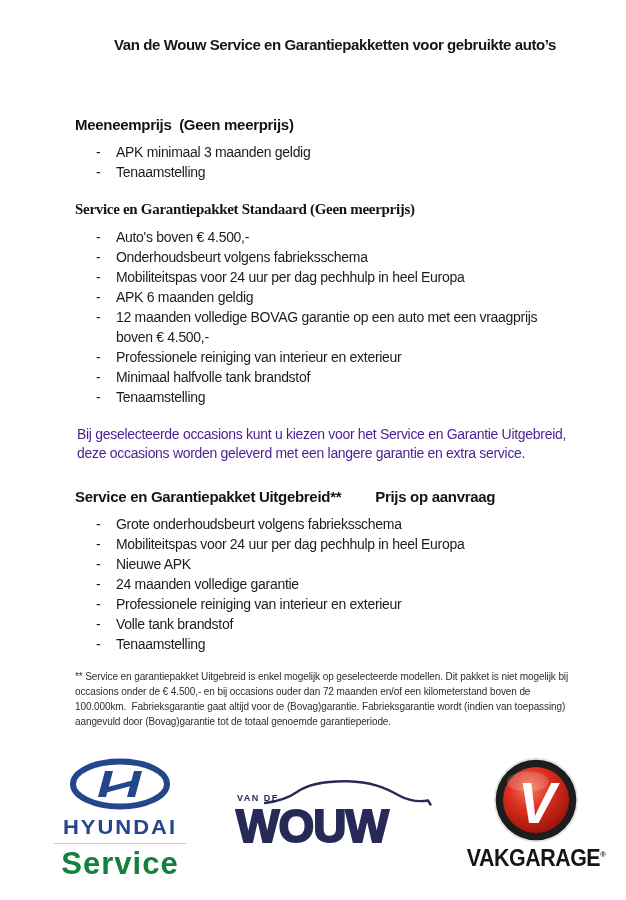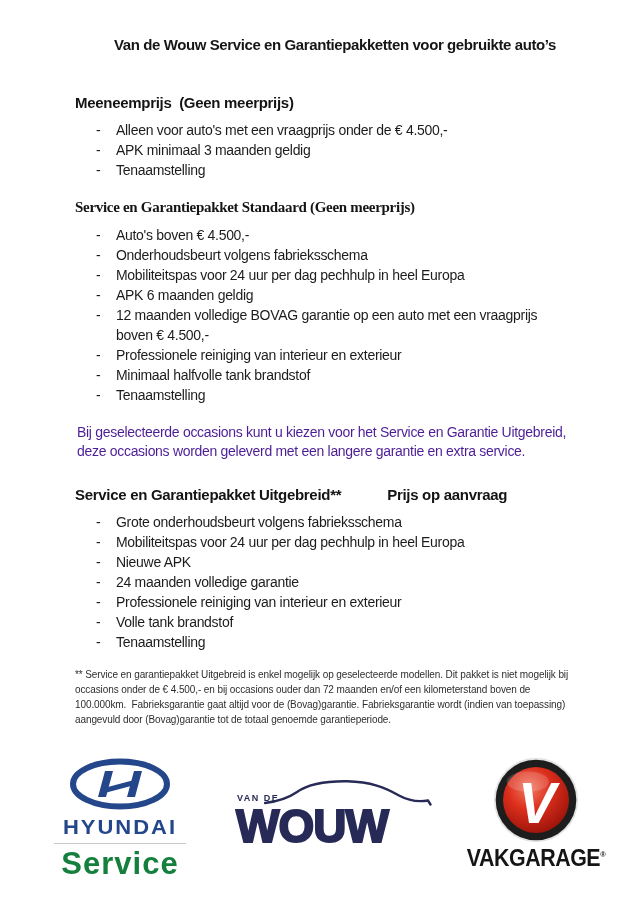--- a/index.html
+++ b/index.html
@@ -19,23 +19,23 @@
     width:560px;
     text-align:center;
     font-size:15px;font-weight:bold;letter-spacing:-0.4px;
     color:#161616;
     white-space:pre-wrap;
   }
   h2.sec-heading{
     margin:0;font-size:15px;font-weight:bold;letter-spacing:-0.3px;
     color:#141414;white-space:pre-wrap;
   }
-  .sec1 h2{margin-top:41px;}
+  .sec1 h2{margin-top:63px;}
   .sec2 h2{margin-top:19px;font-family:Liberation Serif, serif;}
-  .sec3 h2{margin-top:25px;display:flex;gap:46px;}
+  .sec3 h2{margin-top:25px;display:flex;gap:34px;}
   ul.dash-list{
     list-style:none;margin:9px 0 0 0;padding:0;
     width:480px;
   }
   ul.dash-list li{
     position:relative;
     padding-left:41px;
     font-size:14px;letter-spacing:-0.3px;line-height:20px;
     color:#1c1c1c;
   }
@@ -114,21 +114,20 @@
 <body>
 
 <div class="page">
 
   <div class="title">Van de Wouw Service en Garantiepakketten voor gebruikte auto’s</div>
 
   <section class="sec1">
     <h2 class="sec-heading">Meeneemprijs  (Geen meerprijs)</h2>
     <ul class="dash-list">
 
-        <li><span>Alleen voor auto's met een vraagprijs onder de € 4.500,-</span></li>
 
 
         <li><span>APK minimaal 3 maanden geldig</span></li>
 
         <li><span>Tenaamstelling</span></li>
       </ul>
   </section>
 
   <section class="sec2">
     <h2 class="sec-heading">Service en Garantiepakket Standaard (Geen meerprijs)</h2>

